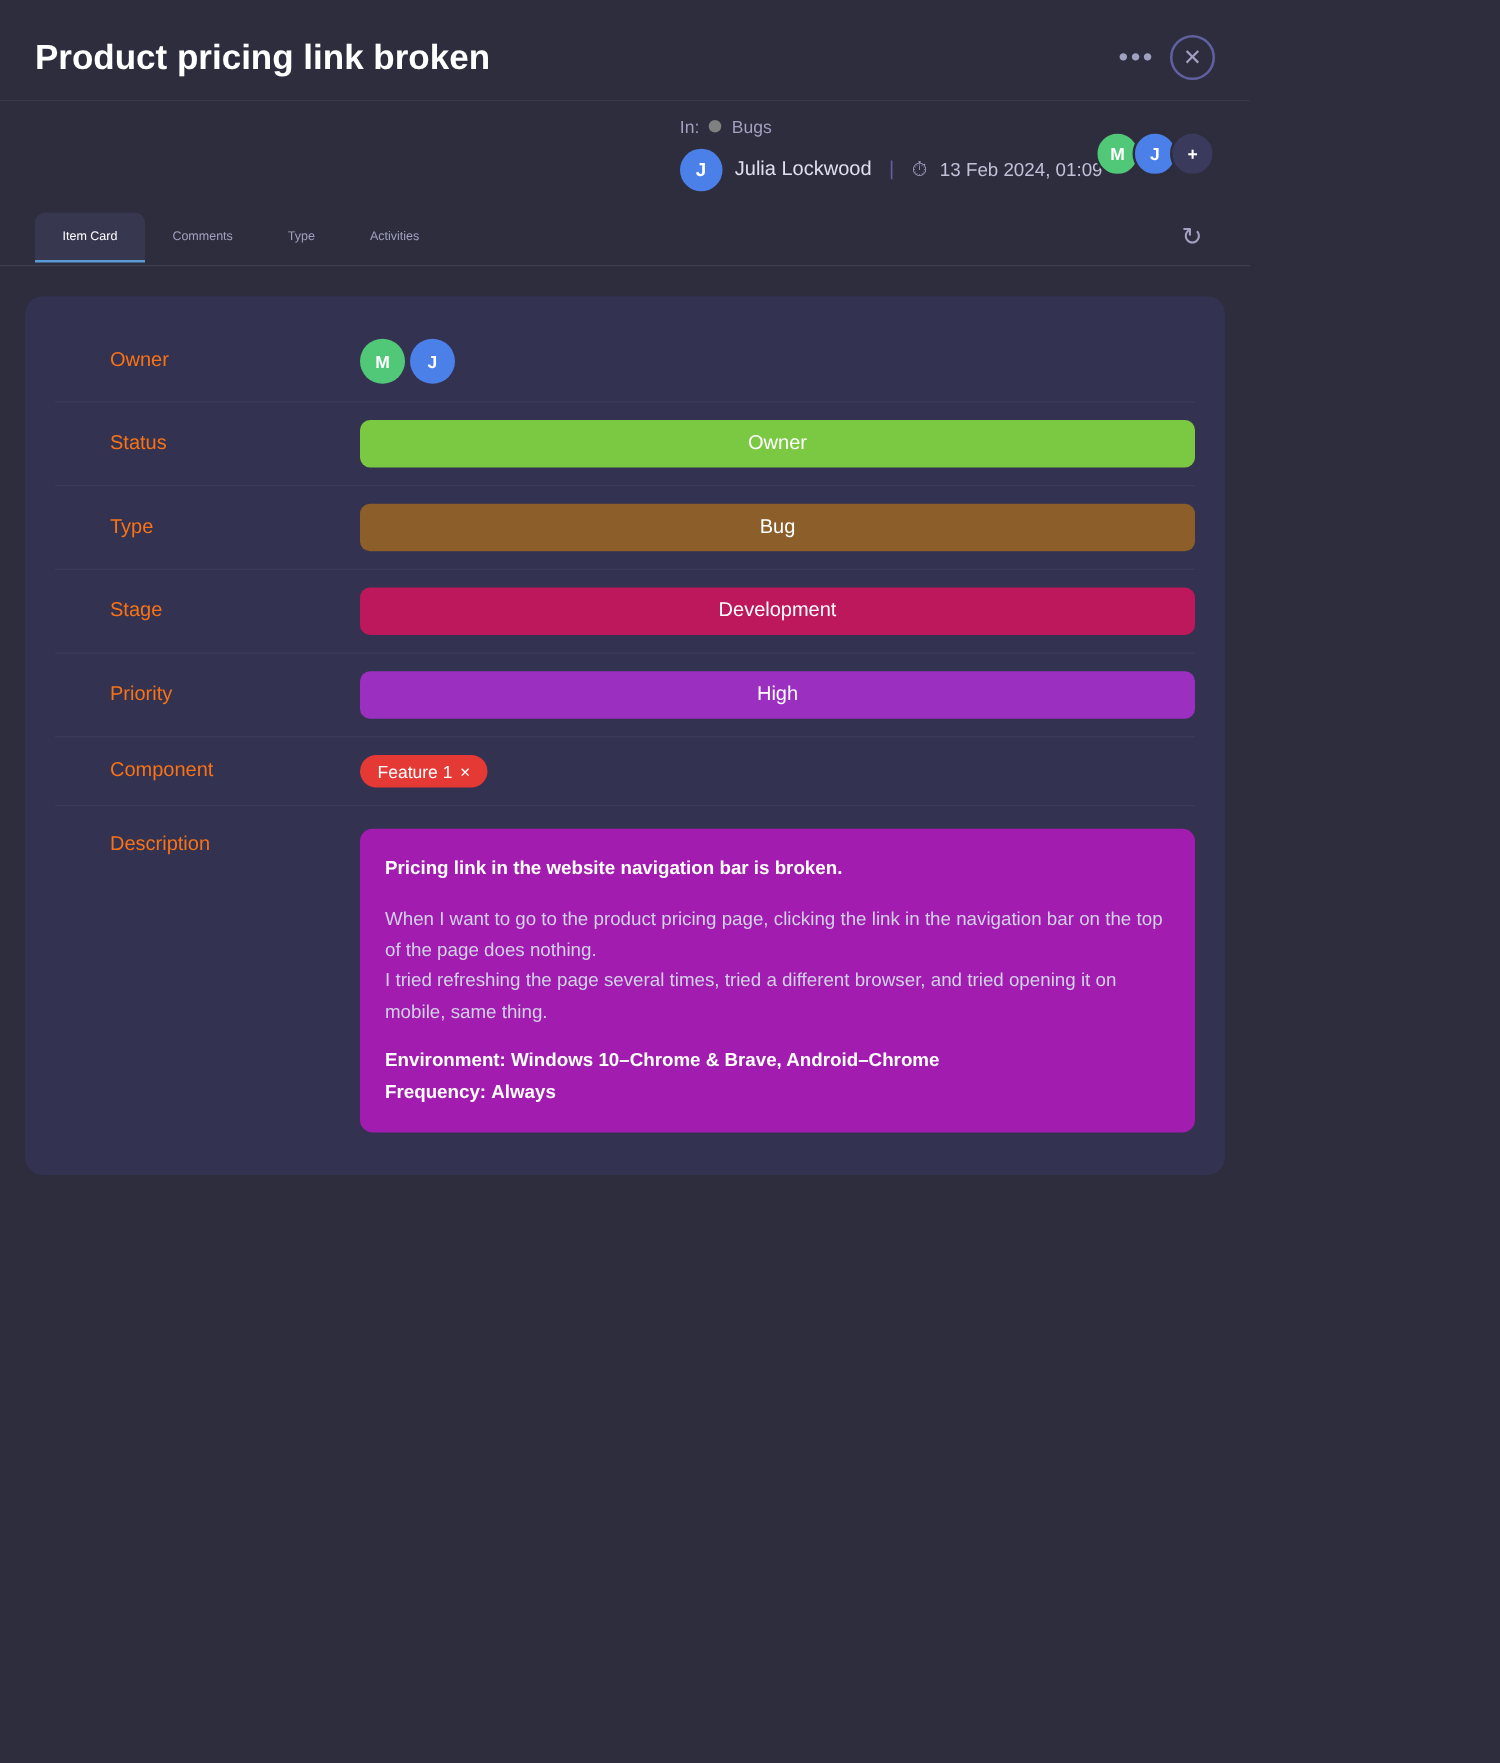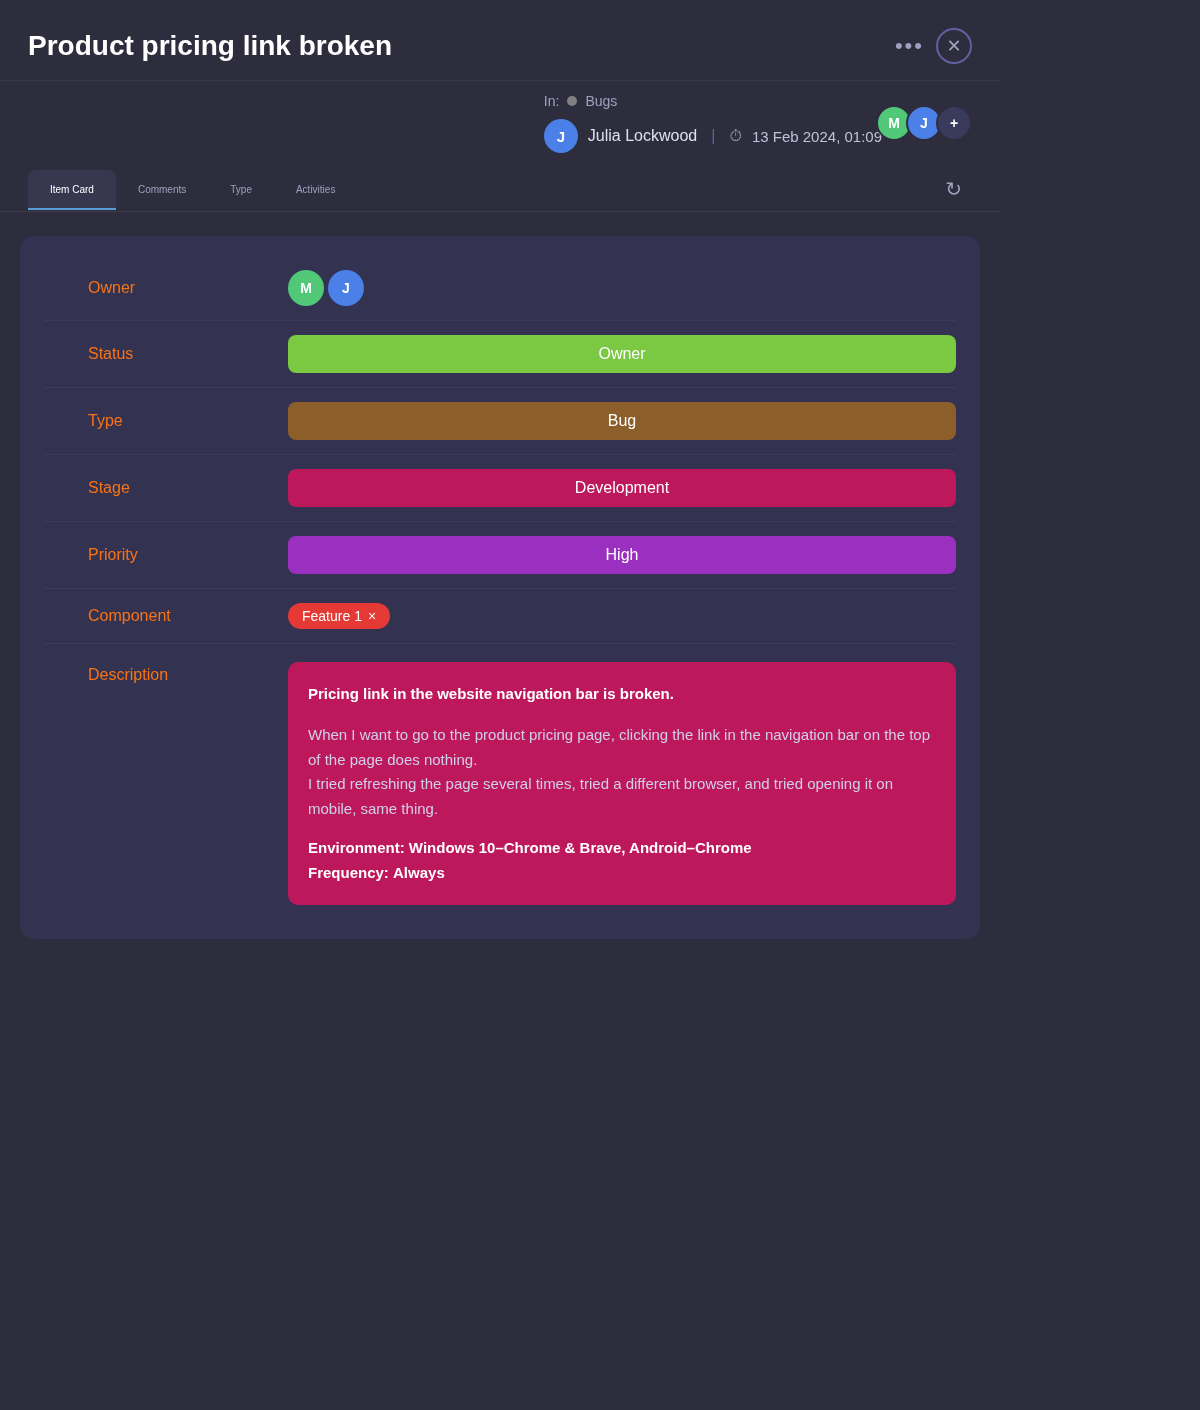--- a/index.html
+++ b/index.html
@@ -293,21 +293,21 @@
       color: #fff;
       border-radius: 20px;
       padding: 5px 14px;
       font-size: 14px;
       font-weight: 500;
       cursor: pointer;
     }
 
     
     .desc-box {
-      background: #be185d;
+      background: #a21caf;
       border-radius: 10px;
       padding: 20px;
       font-size: 15px;
       line-height: 1.65;
       color: #d0d0e8;
     }
 
     .desc-bold {
       font-weight: 700;
       color: #ffffff;

